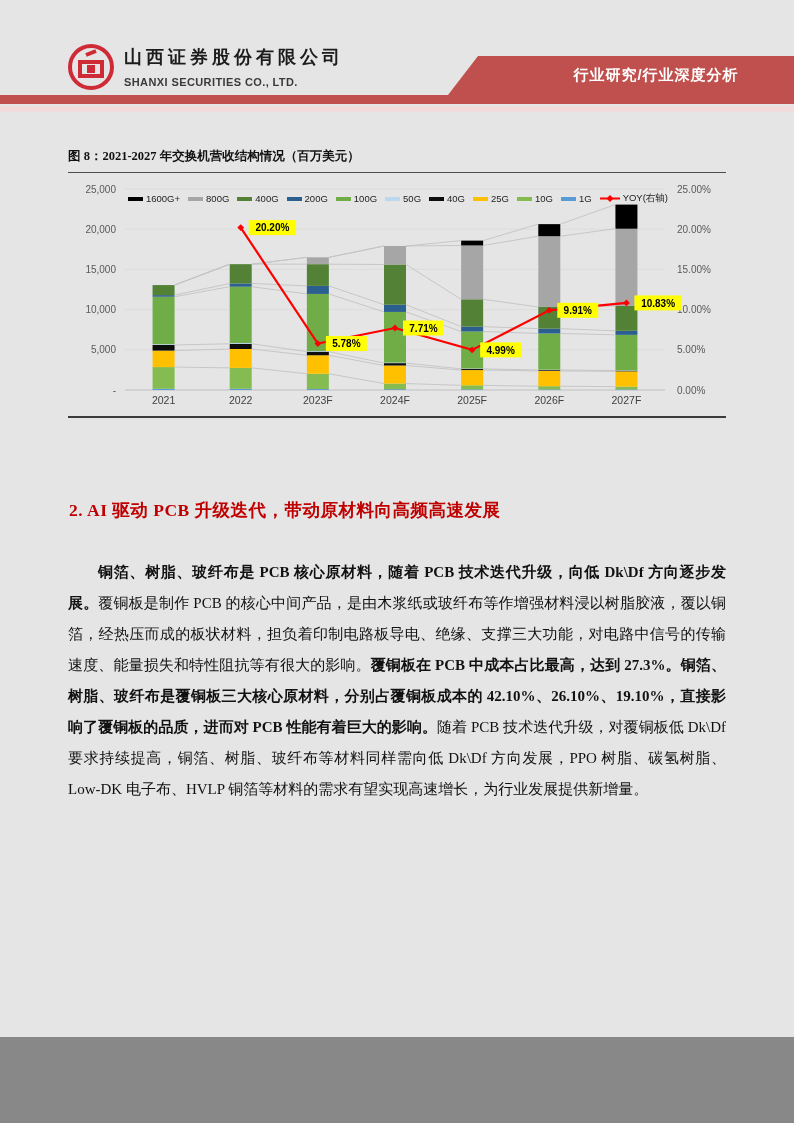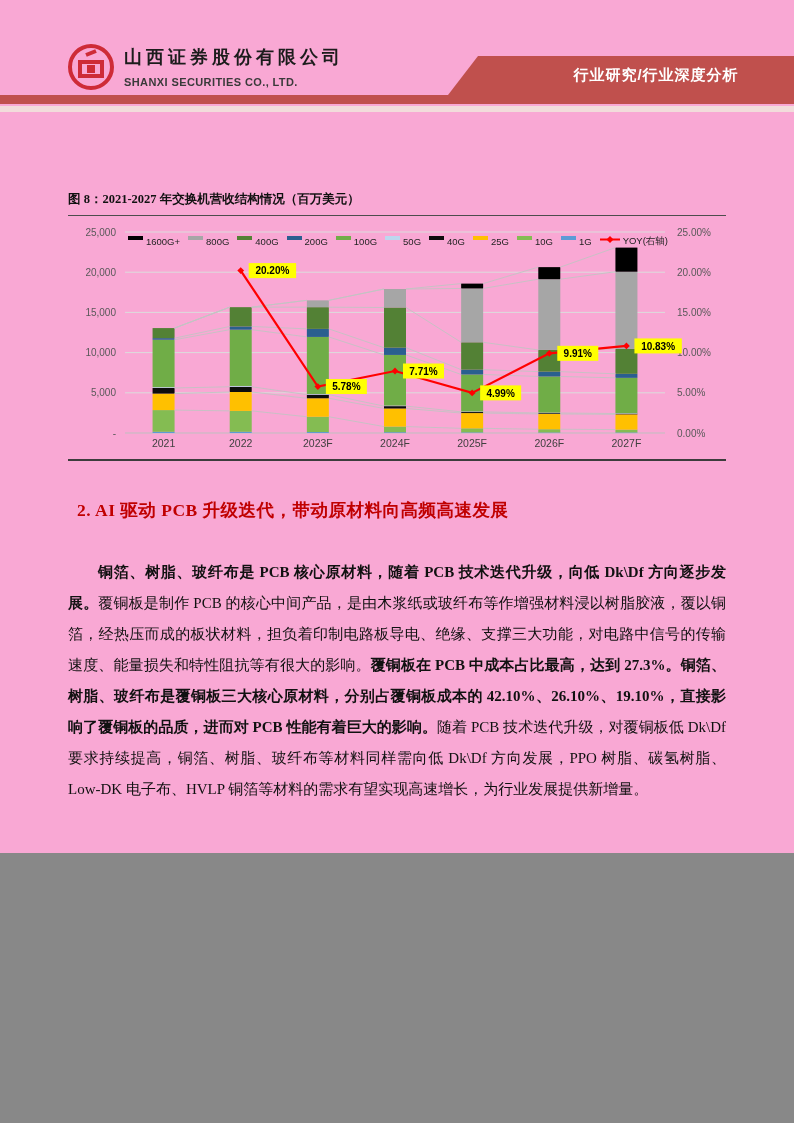--- a/index.html
+++ b/index.html
@@ -1,46 +1,46 @@
 <!DOCTYPE html>
 <html><head>
 <meta charset="utf-8">
 <style>
   html,body{margin:0;padding:0;background:#888;}
-  .page{position:relative;width:794px;height:853px;margin:0 auto;background:#f9a8d4;
+  .page{position:relative;width:794px;height:1037px;margin:0 auto;background:#e5e5e5;
         font-family:"Liberation Serif",serif;overflow:hidden;}
   
   .hdr{position:absolute;top:0;left:0;width:794px;height:120px;}
   .logo{position:absolute;left:66px;top:42px;width:50px;height:50px;}
   .coname{position:absolute;left:124px;top:45px;}
   .coname .cn{font-size:18px;font-weight:bold;letter-spacing:4px;color:#1c1c1c;
               font-family:"Liberation Sans",sans-serif;}
   .coname .en{font-size:11px;font-weight:bold;letter-spacing:.4px;color:#3a3a3a;margin-top:7px;
               font-family:"Liberation Sans",sans-serif;}
   .hdr-band{position:absolute;left:0;top:95px;width:794px;height:9px;background:#C0504D;}
   .hdr-strip{position:absolute;left:0;top:106px;width:794px;height:6px;background:#F2DCDB;}
   .badge{position:absolute;left:448px;top:56px;width:346px;height:39px;background:#C0504D;
          clip-path:polygon(30px 0,346px 0,346px 39px,0 39px);
          display:flex;align-items:center;justify-content:center;}
   .badge span{color:#fff;font-weight:bold;font-size:15px;letter-spacing:1px;
               font-family:"Liberation Sans",sans-serif;padding-left:70px;text-align:right;}
   
-  .figure{position:absolute;left:68px;top:148px;width:658px;margin-top:43px;}
+  .figure{position:absolute;left:68px;top:148px;width:658px;}
   .fig-title{font-size:12.5px;font-weight:600;color:#111;padding-bottom:7px;}
   .rule-thin{border-top:1.5px solid #4d4d4d;}
   .rule-thick{border-top:2px solid #3c3c3c;}
   .chartwrap{position:relative;width:658px;height:240px;margin:2px 0 1px 0;}
   .legend{position:absolute;left:40px;top:17px;width:580px;display:flex;justify-content:center;
           gap:8px;align-items:center;font-family:"Liberation Sans",sans-serif;
           font-size:9.5px;color:#222;white-space:nowrap;}
-  .lg-item{display:flex;align-items:flex-start;gap:3px;}
+  .lg-item{display:flex;align-items:center;gap:3px;}
   .lg-sw{display:inline-block;width:15px;height:4px;}
   .fig-source{font-size:12.5px;color:#222;padding-top:8px;}
   
-  .sec-h{position:absolute;left:77px;top:498px;width:658px;font-size:17.5px;font-weight:bold;
+  .sec-h{position:absolute;left:69px;top:498px;width:658px;font-size:17.5px;font-weight:bold;
          color:#C00000;letter-spacing:.5px;}
   .bodytext{position:absolute;left:68px;top:542px;width:658px;font-size:15px;line-height:31px;
             text-align:justify;color:#111;text-indent:2em;}
   .bodytext .b{font-weight:bold;}
   
   .ftr{position:absolute;left:0;top:1044px;width:794px;height:36px;background:#F2DCDB;}
   .ftr .disc{position:absolute;left:68px;top:8px;font-size:13px;font-weight:normal;font-style:italic;
              color:#A63C3C;letter-spacing:1px;}
   .pagebox{position:absolute;left:700px;top:2px;width:31px;height:31px;background:#A5161D;
            color:#fff;font-size:15px;font-weight:bold;display:flex;align-items:center;

